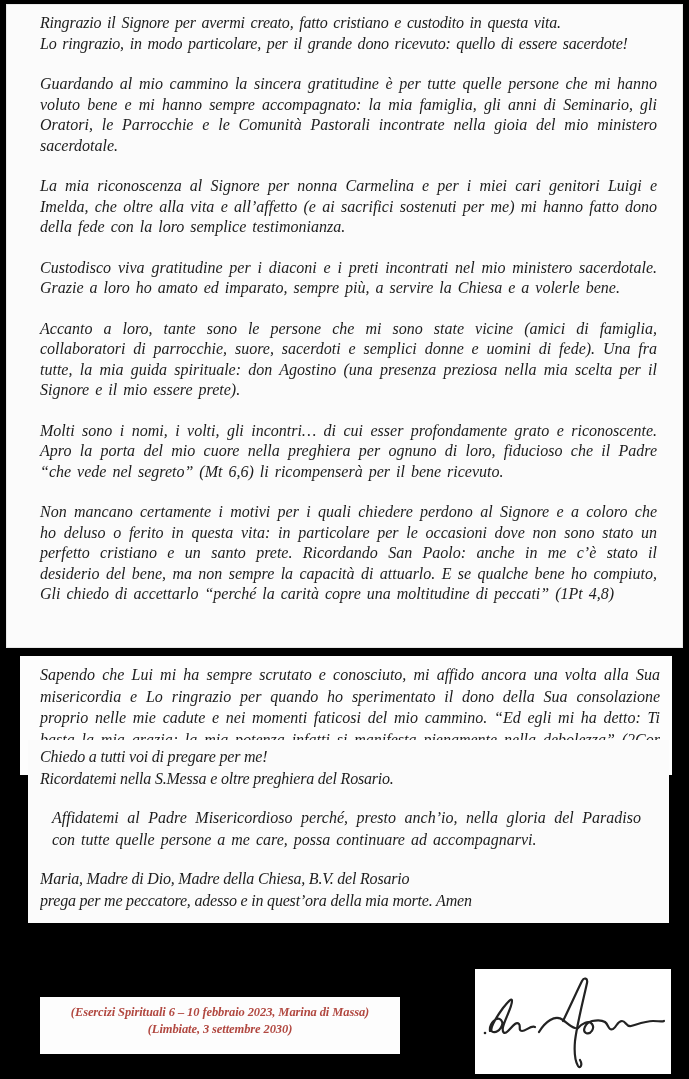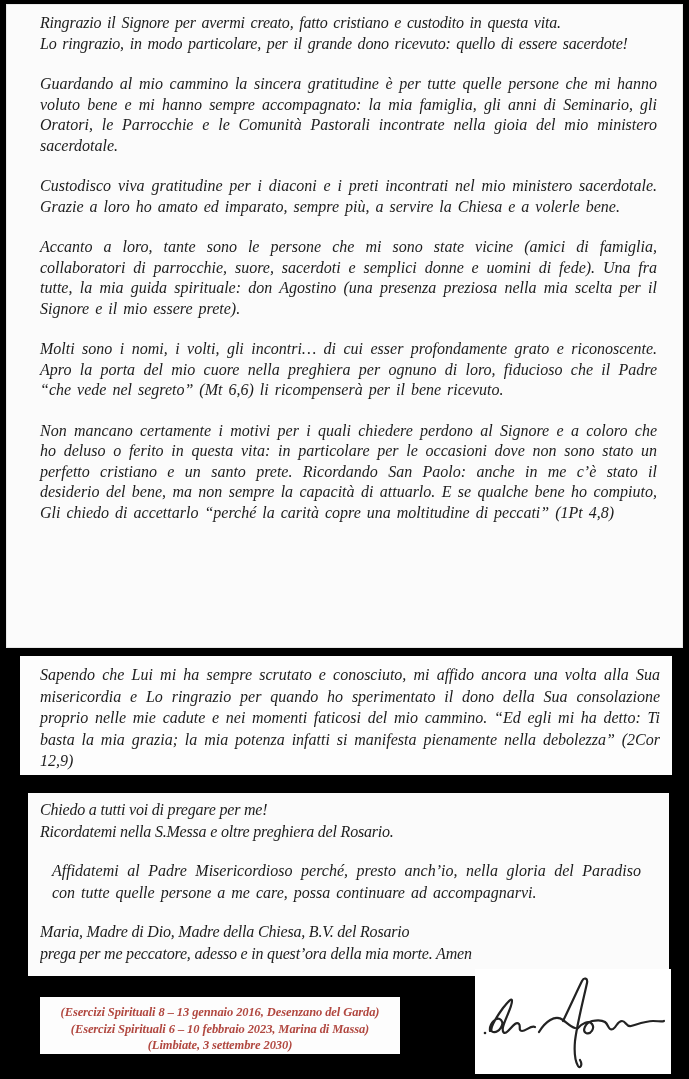--- a/index.html
+++ b/index.html
@@ -34,21 +34,21 @@
     left: 20px; top: 656px;
     width: 652px; height: 119px;
     padding: 8px 12px 0 20px;
     box-sizing: border-box;
     background: #fdfdfd;
     font-size: 16px; line-height: 21.5px;
   }
   #box-mercy p { margin: 0; text-align: justify; word-spacing: 2px; }
   
   #box-request {
-    left: 28px; top: 793px;
+    left: 28px; top: 740px;
     width: 641px; height: 183px;
     padding: 6px 16px 0 12px;
     box-sizing: border-box;
     font-size: 16px; line-height: 21.5px;
   }
   #box-request p { margin: 18px 12px; text-align: justify; word-spacing: 2px; }
   #box-request .hardline { margin: 0; }
   
   #box-dates {
     left: 40px; top: 997px;
@@ -77,40 +77,40 @@
 <body>
 
 <div class="canvas">
 
   <div class="paper" id="box-gratitude">
     <p>
       <span class="hardline" style="display:block">Ringrazio il Signore per avermi creato, fatto cristiano e custodito in questa vita.</span>
       <span class="hardline" style="display:block">Lo ringrazio, in modo particolare, per il grande dono ricevuto: quello di essere sacerdote!</span>
     </p>
     <p>Guardando al mio cammino la sincera gratitudine è per tutte quelle persone che mi hanno voluto bene e mi hanno sempre accompagnato: la mia famiglia, gli anni di Seminario, gli Oratori, le Parrocchie e le Comunità Pastorali incontrate nella gioia del mio ministero sacerdotale.</p>
+    <p>La mia riconoscenza al Signore per nonna Carmelina e per i miei cari genitori Luigi e Imelda, che oltre alla vita e all’affetto (e ai sacrifici sostenuti per me) mi hanno fatto dono della fede con la loro semplice testimonianza.</p>
     <p>Custodisco viva gratitudine per i diaconi e i preti incontrati nel mio ministero sacerdotale. Grazie a loro ho amato ed imparato, sempre più, a servire la Chiesa e a volerle bene.</p>
     <p>Accanto a loro, tante sono le persone che mi sono state vicine (amici di famiglia, collaboratori di parrocchie, suore, sacerdoti e semplici donne e uomini di fede). Una fra tutte, la mia guida spirituale: don Agostino (una presenza preziosa nella mia scelta per il Signore e il mio essere prete).</p>
     <p>Molti sono i nomi, i volti, gli incontri… di cui esser profondamente grato e riconoscente. Apro la porta del mio cuore nella preghiera per ognuno di loro, fiducioso che il Padre “che vede nel segreto” (Mt 6,6) li ricompenserà per il bene ricevuto.</p>
     <p>Non mancano certamente i motivi per i quali chiedere perdono al Signore e a coloro che ho deluso o ferito in questa vita: in particolare per le occasioni dove non sono stato un perfetto cristiano e un santo prete. Ricordando San Paolo: anche in me c’è stato il desiderio del bene, ma non sempre la capacità di attuarlo. E se qualche bene ho compiuto, Gli chiedo di accettarlo “perché la carità copre una moltitudine di peccati” (1Pt 4,8)</p>
   </div>
 
   <div class="paper" id="box-mercy">
     <p>Sapendo che Lui mi ha sempre scrutato e conosciuto, mi affido ancora una volta alla Sua misericordia e Lo ringrazio per quando ho sperimentato il dono della Sua consolazione proprio nelle mie cadute e nei momenti faticosi del mio cammino. “Ed egli mi ha detto: Ti basta la mia grazia; la mia potenza infatti si manifesta pienamente nella debolezza” (2Cor 12,9)</p>
   </div>
 
   <div class="paper" id="box-request">
     <div class="hardline">Chiedo a tutti voi di pregare per me!</div>
     <div class="hardline">Ricordatemi nella S.Messa e oltre preghiera del Rosario.</div>
     <p>Affidatemi al Padre Misericordioso perché, presto anch’io, nella gloria del Paradiso con tutte quelle persone a me care, possa continuare ad accompagnarvi.</p>
     <div class="hardline">Maria, Madre di Dio, Madre della Chiesa, B.V. del Rosario</div>
     <div class="hardline">prega per me peccatore, adesso e in quest’ora della mia morte. Amen</div>
   </div>
 
   <div class="paper" id="box-dates">
-    <div class="hardline">(Esercizi Spirituali 8 – 13 gennaio 2016, Desenzano del Garda)</div>
     <div class="hardline">(Esercizi Spirituali 6 – 10 febbraio 2023, Marina di Massa)</div>
     <div class="hardline">(Limbiate, 3 settembre 2030)</div>
   </div>
 
   <div class="paper" id="box-signature">
     <svg viewBox="0 0 196 105" aria-hidden="true">
 
       <circle cx="10" cy="64" r="1.3" fill="#232323"></circle>
 
       <path class="sig-stroke" d="M 15,62 C 14,54 22,47 26,51 C 30,55 24,64 18,63 C 13,62 20,50 28,39 C 32,34 37,28 37,32 C 37,38 30,50 28,58 C 27,63 29,66 33,62 C 37,58 41,52 44,55 C 46,57 43,62 47,62 C 51,62 56,56 60,58"></path>

